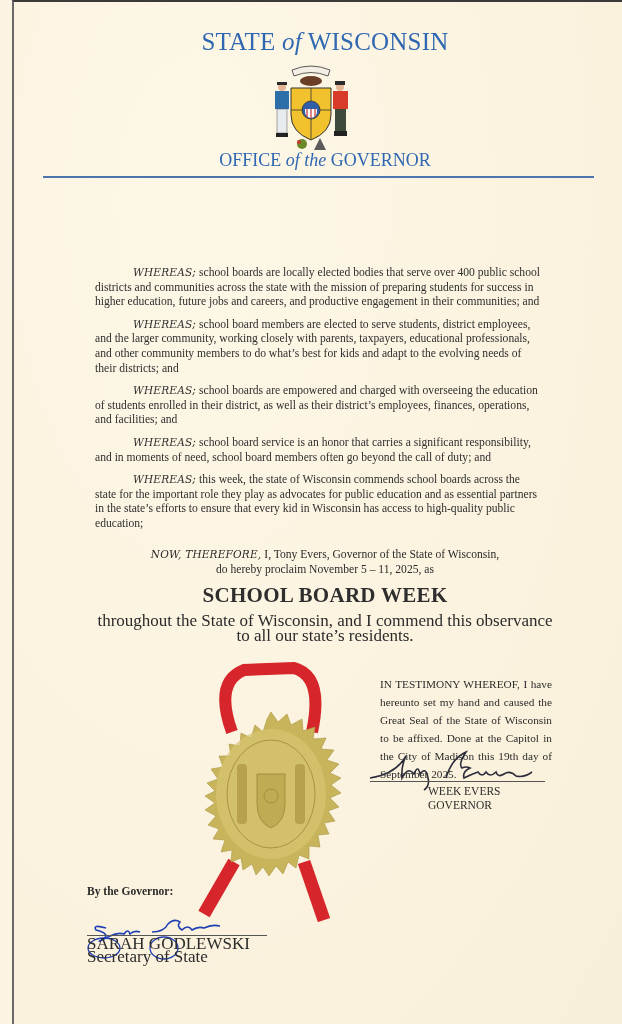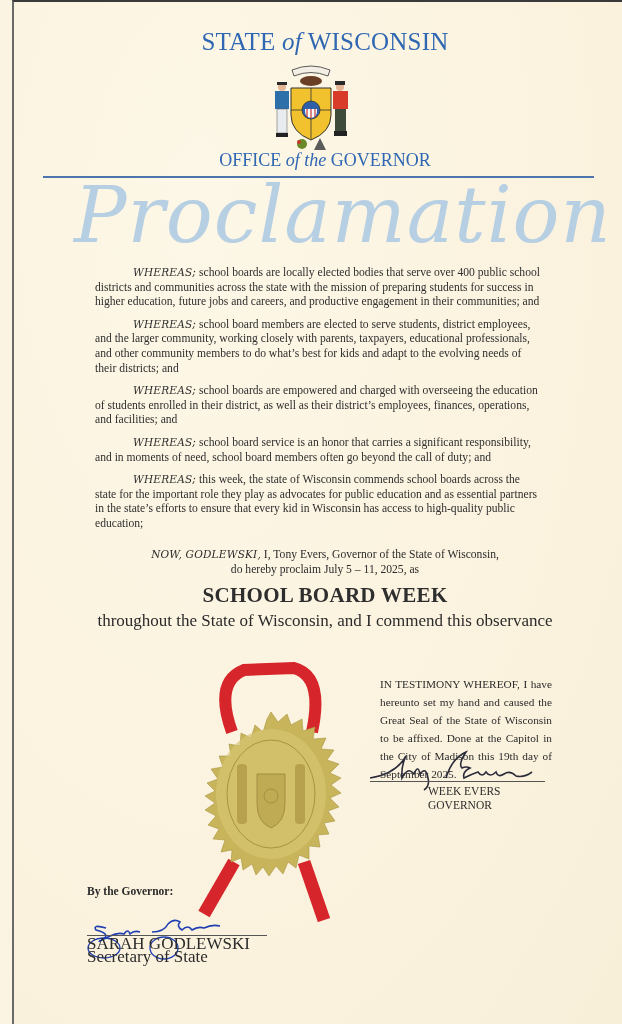--- a/index.html
+++ b/index.html
@@ -113,39 +113,39 @@
       <path d="M50 90 L62 90 L56 78 Z" fill="#5b5b5b"></path>
     </svg>
   </div>
 
   <div class="abs office">
     <span>OFFICE </span><span class="it">of the</span><span> GOVERNOR</span>
   </div>
 
   <div class="abs rule"></div>
 
-  <div class="abs procl">Proclamation</div>
 
   <div class="abs body-text" style="top:263px;">
     <p><span class="wh">WHEREAS;</span><span> school boards are locally elected bodies that serve over 400 public school districts and communities across the state with the mission of preparing students for success in higher education, future jobs and careers, and productive engagement in their communities; and</span></p>
     <p><span class="wh">WHEREAS;</span><span> school board members are elected to serve students, district employees, and the larger community, working closely with parents, taxpayers, educational professionals, and other community members to do what’s best for kids and adapt to the evolving needs of their districts; and</span></p>
     <p><span class="wh">WHEREAS;</span><span> school boards are empowered and charged with overseeing the education of students enrolled in their district, as well as their district’s employees, finances, operations, and facilities; and</span></p>
     <p><span class="wh">WHEREAS;</span><span> school board service is an honor that carries a significant responsibility, and in moments of need, school board members often go beyond the call of duty; and</span></p>
     <p><span class="wh">WHEREAS;</span><span> this week, the state of Wisconsin commends school boards across the state for the important role they play as advocates for public education and as essential partners in the state’s efforts to ensure that every kid in Wisconsin has access to high-quality public education;</span></p>
   </div>
 
   <div class="abs now">
-    <div><span class="wh">NOW, GODLEWSKI,</span><span> I, Tony Evers, Governor of the State of Wisconsin,</span></div>
-    <div>do hereby proclaim July 5 – 11, 2025, as</div>
+    <div><span class="wh">NOW, THEREFORE,</span><span> I, Tony Evers, Governor of the State of Wisconsin,</span></div>
+    <div>do hereby proclaim November 5 – 11, 2025, as</div>
   </div>
 
   <div class="abs headline">SCHOOL BOARD WEEK</div>
 
   <div class="abs through">
     <div>throughout the State of Wisconsin, and I commend this observance</div>
+    <div>to all our state’s residents.</div>
   </div>
 
   <div class="abs seal">
     <svg width="195" height="260" viewBox="0 0 195 260">
 
       <path d="M58 70 Q40 20 70 8 L120 6 Q150 14 138 70" fill="none" stroke="#d7262b" stroke-width="12"></path>
 
       <path d="M60 200 L30 252" stroke="#d7262b" stroke-width="13"></path>
       <path d="M130 200 L150 258" stroke="#d7262b" stroke-width="13"></path>
 

